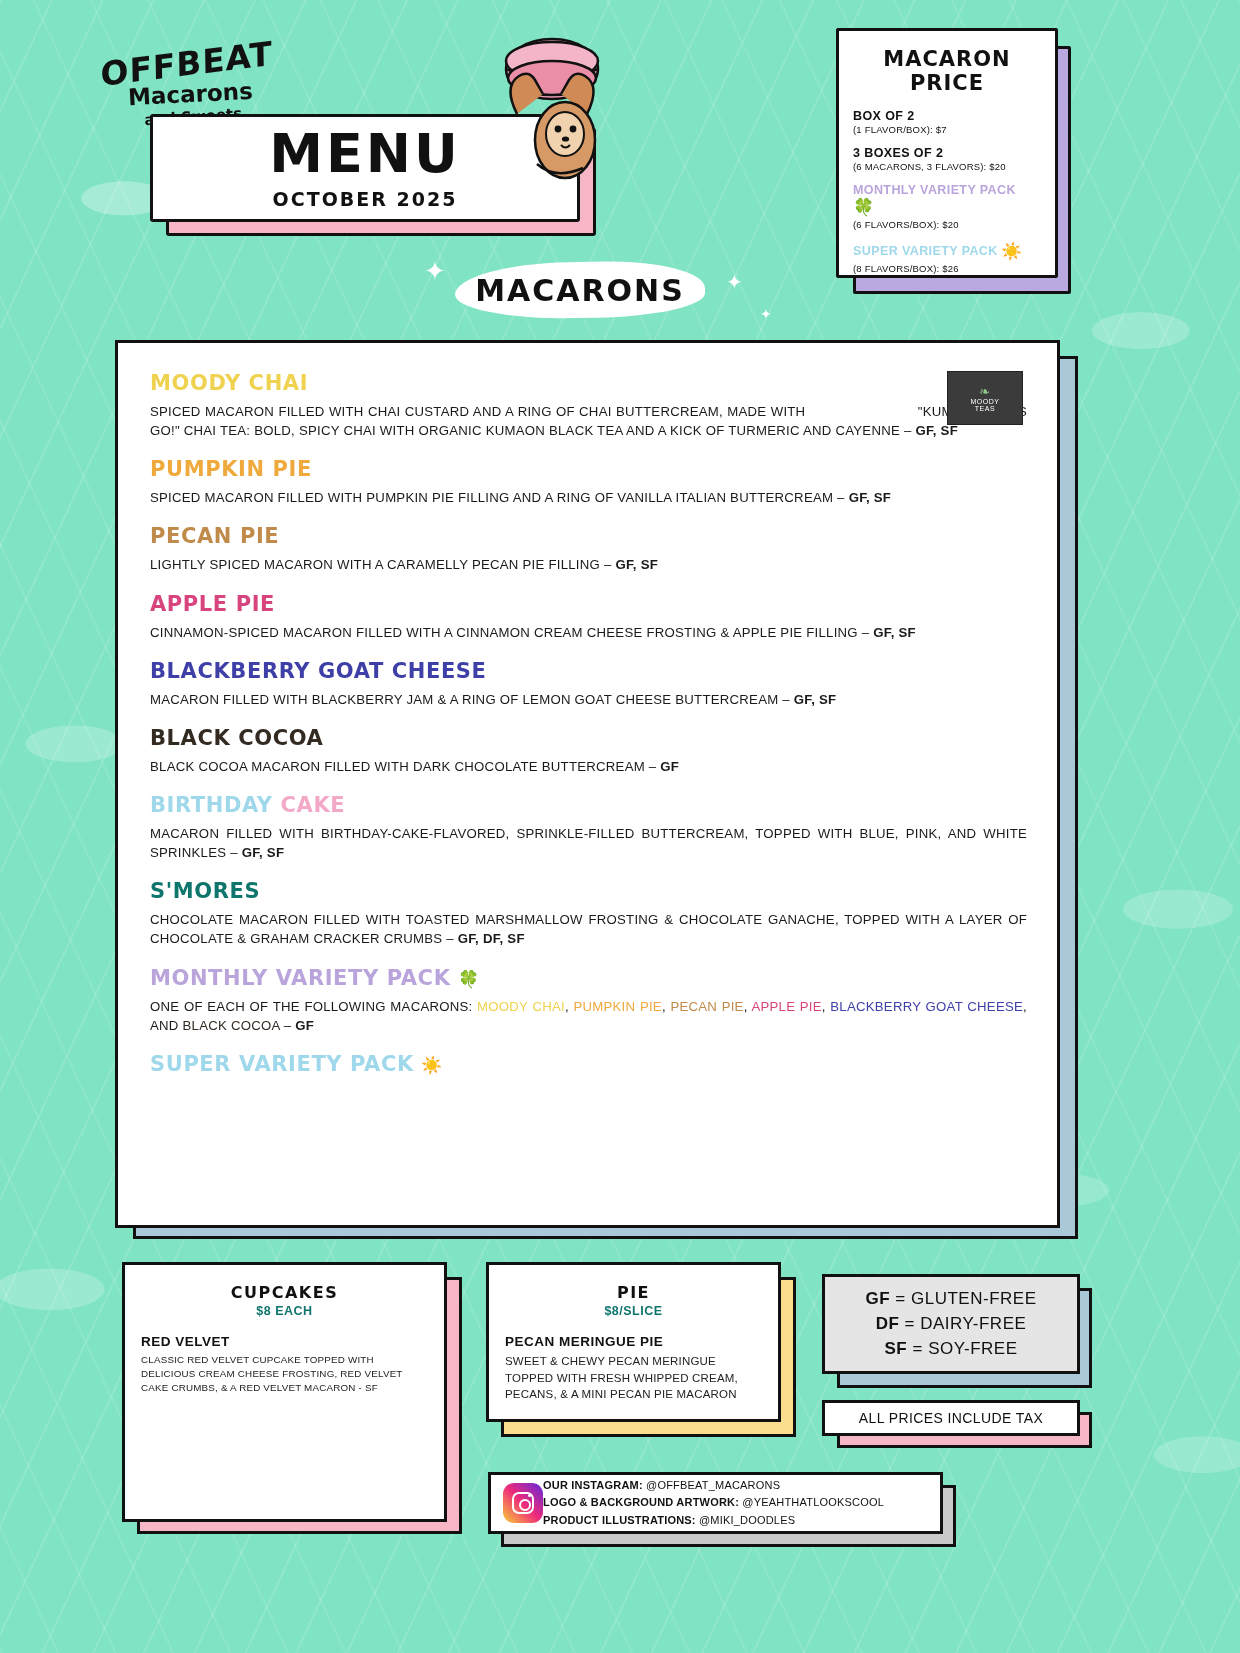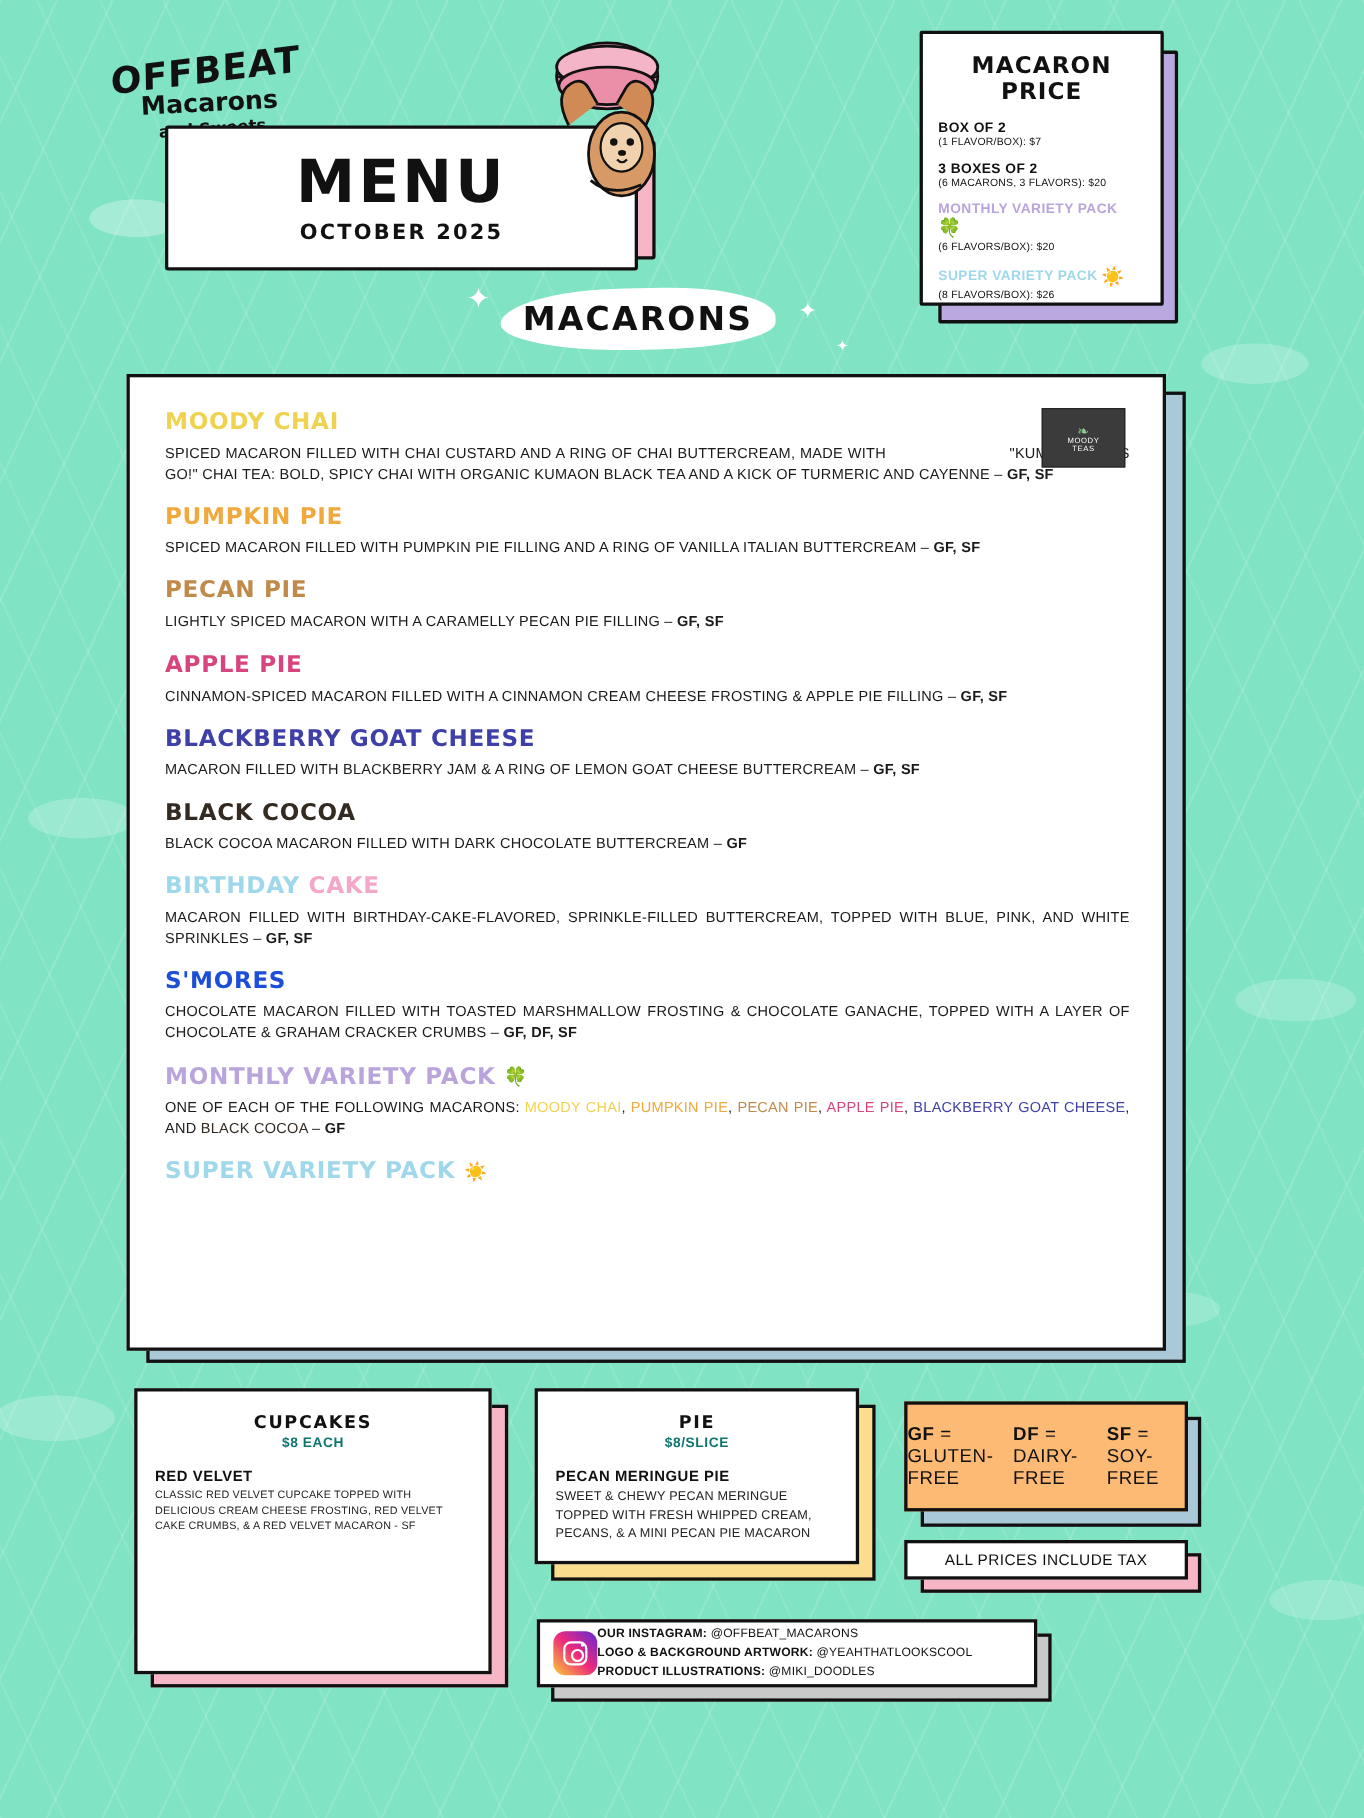--- a/index.html
+++ b/index.html
@@ -45,21 +45,21 @@
   }
   .logo .l1{ font-family:"DejaVu Sans", sans-serif; font-weight:bold; font-size:33px; letter-spacing:1px; transform:skewX(-6deg); }
   .logo .l2{ font-family:"DejaVu Sans", sans-serif; font-weight:bold; font-size:23px; transform:rotate(4deg); margin-top:-2px;}
   .logo .l3{ font-family:"DejaVu Sans", sans-serif; font-weight:bold; font-size:15px; transform:rotate(3deg); margin-top:1px;}
 
   .menu-card-shadow{
     position:absolute; left:166px; top:128px; width:430px; height:108px;
     background:#f7b6c5; border:3px solid #111; border-radius:3px;
   }
   .menu-card{
-    position:absolute; left:150px; top:114px; width:430px; height:132px;
+    position:absolute; left:150px; top:114px; width:430px; height:108px;
     background:#fff; border:3px solid #111; border-radius:3px;
     display:flex; flex-direction:column; align-items:center; justify-content:center;
   }
   .menu-title{ font-family:"DejaVu Sans", sans-serif; font-size:54px; font-weight:bold; letter-spacing:3px; line-height:1; color:#111;}
   .menu-sub{ font-family:"DejaVu Sans", sans-serif; font-size:19px; font-weight:bold; letter-spacing:2px; margin-top:7px; color:#111;}
 
   
   .sloth{ position:absolute; left:487px; top:14px; width:130px; height:180px; }
 
   
@@ -118,21 +118,21 @@
   }
   .item p b{ font-weight:bold; }
   .moody-chai{ color:#efd24f; }
   .pumpkin{ color:#f0a93c; }
   .pecan{ color:#c08a4a; }
   .apple{ color:#d8457e; }
   .blackberry{ color:#3f3fa8; }
   .blackcocoa{ color:#332b22; }
   .bday-b{ color:#9fd8ea; }
   .bday-c{ color:#f4a8c8; }
-  .smores{ color:#1d4ed8;margin-top:36px; }
+  .smores{ color:#0f766e;margin-top:36px; }
   .mvp-h{ color:#b9a4dc; }
   .svp-h{ color:#9fd8ea; }
 
   .moody-logo{
     position:absolute; right:34px; top:28px; width:76px; height:54px;
     background:#3b3b3b; border:1px solid #222;
     display:flex; flex-direction:column; align-items:center; justify-content:center;
     color:#fff; font-size:7px; letter-spacing:.5px; text-align:center;
   }
   .moody-logo .leaf{ font-size:13px; line-height:1; color:#8fc98f; }
@@ -166,22 +166,22 @@
     background:#fff; border:3px solid #111; padding:14px 16px;
   }
   .pie .sub-item p{ font-size:11.5px; }
 
   .legend-shadow{
     position:absolute; left:837px; top:1288px; width:255px; height:100px;
     background:#aac9d8; border:3px solid #111;
   }
   .legend{
     position:absolute; left:822px; top:1274px; width:258px; height:100px;
-    background:#fdba74; border:3px solid #111;
-    display:flex; flex-direction:row; align-items:center; justify-content:center;
+    background:#e5e5e5; border:3px solid #111;
+    display:flex; flex-direction:column; align-items:center; justify-content:center;
     gap:5px;
   }
   .legend div{ font-size:17px; letter-spacing:.5px; color:#111; }
   .legend b{ font-weight:bold; }
 
   .tax-shadow{
     position:absolute; left:837px; top:1412px; width:255px; height:36px;
     background:#f7b6c5; border:3px solid #111;
   }
   .tax{

